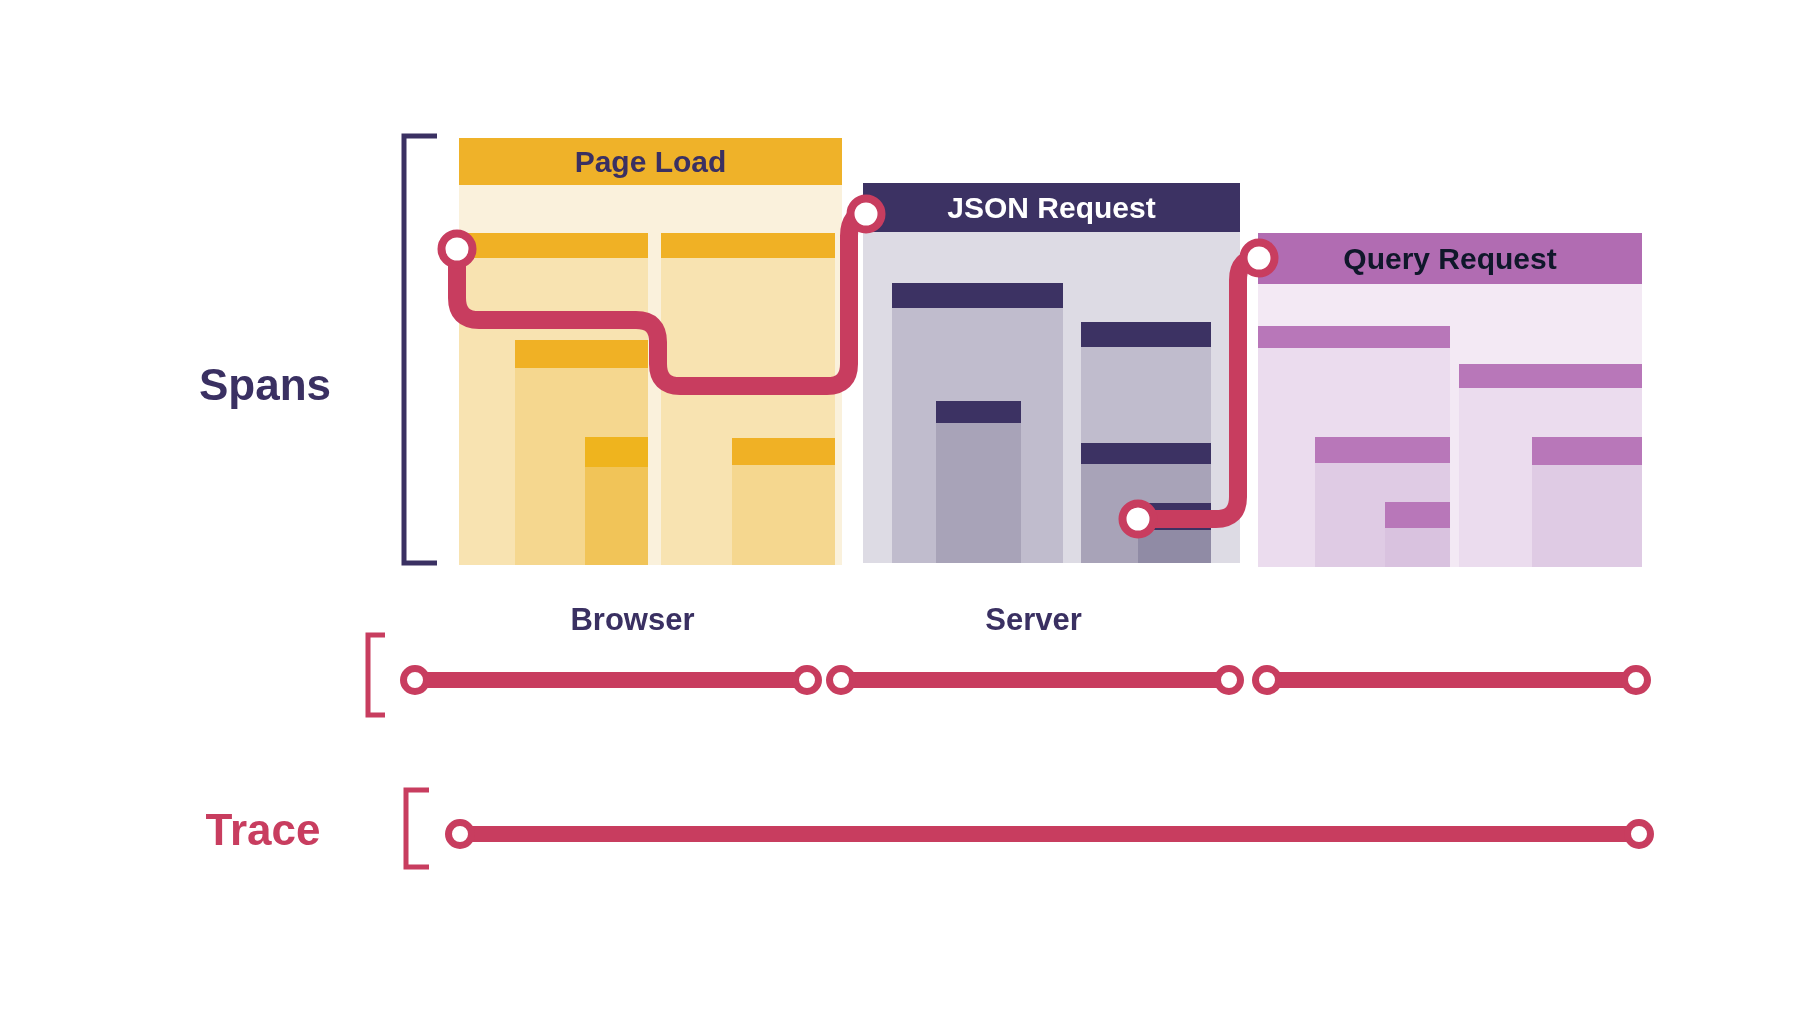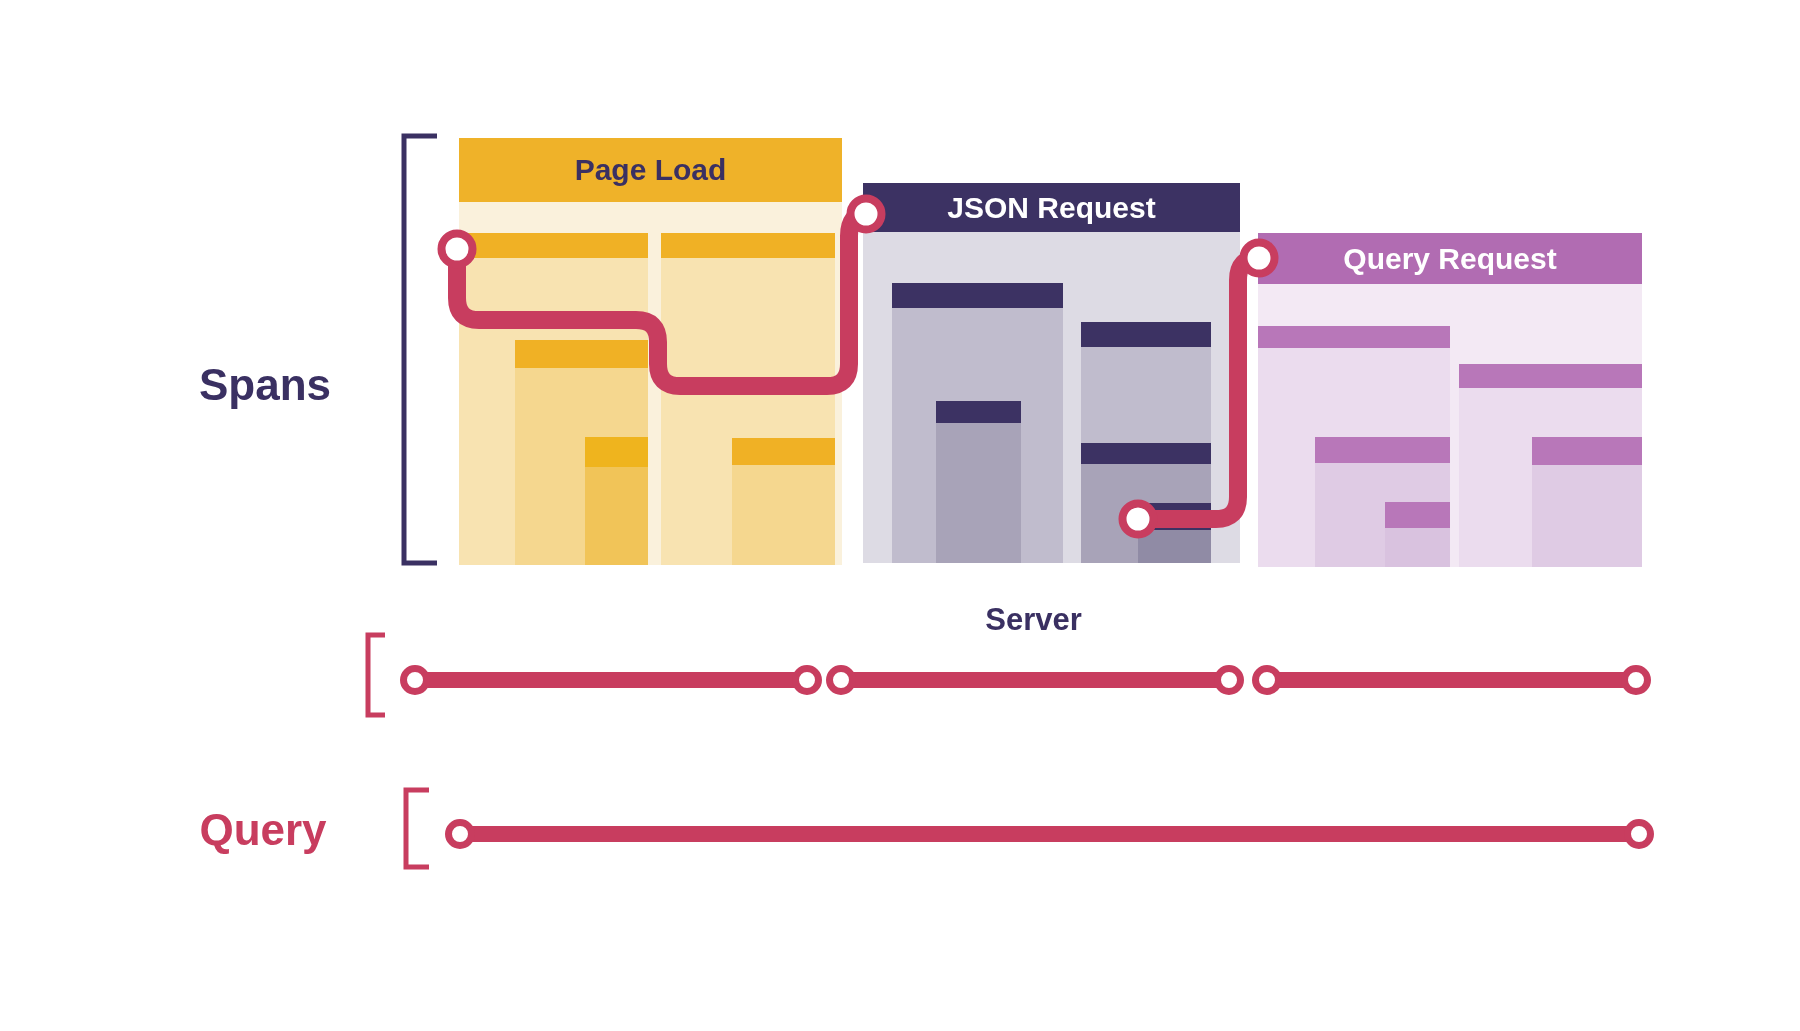--- a/index.html
+++ b/index.html
@@ -51,24 +51,24 @@
     background-size:7px 7px;
   }
   .overlay{position:absolute;left:0;top:0;z-index:10;pointer-events:none;}
 </style>
 </head>
 <body>
 
 <div class="canvas">
 
   <div class="row-label" style="left:115px;top:360px;width:300px;">Spans</div>
-  <div class="row-label red" style="left:113px;top:805px;width:300px;">Query</div>
+  <div class="row-label red" style="left:113px;top:805px;width:300px;">Trace</div>
 
   <div class="block" style="left:459px;top:138px;width:383px;height:427px;background:var(--y-body);">
-    <div class="block-hdr" style="height:64px;background:var(--y-hdr);color:var(--navy);">
+    <div class="block-hdr" style="height:47px;background:var(--y-hdr);color:var(--navy);">
       <span>Page Load</span>
     </div>
 
     <div class="sub dotted" style="left:0;top:95px;width:189px;height:332px;background:var(--y-l2);">
       <div class="sub-hdr" style="height:25px;background:var(--y-sub-hdr);"></div>
     </div>
     <div class="sub dotted" style="left:202px;top:95px;width:174px;height:332px;background:var(--y-l2);">
       <div class="sub-hdr" style="height:25px;background:var(--y-sub-hdr);"></div>
     </div>
 
@@ -102,21 +102,21 @@
     <div class="sub dotted" style="left:218px;top:260px;width:130px;height:120px;background:var(--b-l3);">
       <div class="sub-hdr" style="height:21px;background:var(--navy-fill);"></div>
     </div>
 
     <div class="sub dotted" style="left:275px;top:320px;width:73px;height:60px;background:var(--b-l4);">
       <div class="sub-hdr" style="height:27px;background:var(--navy-fill);"></div>
     </div>
   </div>
 
   <div class="block" style="left:1258px;top:233px;width:384px;height:334px;background:var(--p-body);">
-    <div class="block-hdr" style="height:51px;background:var(--p-hdr);color:#ffffff;">
+    <div class="block-hdr" style="height:51px;background:var(--p-hdr);color:#0f172a;">
       <span>Query Request</span>
     </div>
 
     <div class="sub dotted" style="left:0;top:93px;width:192px;height:241px;background:var(--p-l2);">
       <div class="sub-hdr" style="height:22px;background:var(--p-sub-hdr);"></div>
     </div>
     <div class="sub dotted" style="left:201px;top:131px;width:183px;height:203px;background:var(--p-l2);">
       <div class="sub-hdr" style="height:24px;background:var(--p-sub-hdr);"></div>
     </div>
 
@@ -125,20 +125,21 @@
     </div>
     <div class="sub dotted" style="left:274px;top:204px;width:110px;height:130px;background:var(--p-l3);">
       <div class="sub-hdr" style="height:28px;background:var(--p-sub-hdr);"></div>
     </div>
 
     <div class="sub dotted" style="left:127px;top:269px;width:65px;height:65px;background:var(--p-l4);">
       <div class="sub-hdr" style="height:26px;background:var(--p-sub-hdr);"></div>
     </div>
   </div>
 
+  <div class="caption" style="left:441px;top:602px;width:383px;">Browser</div>
   <div class="caption" style="left:845px;top:602px;width:377px;">Server</div>
 
   <svg class="overlay" width="1800" height="1031" viewBox="0 0 1800 1031">
 
     <path d="M 437 136 H 404 V 563 H 437" fill="none" stroke="#3A3062" stroke-width="5"></path>
 
     <path d="M 385 635 H 368 V 715 H 385" fill="none" stroke="#C83D5F" stroke-width="5"></path>
 
     <path d="M 429 790 H 406 V 867 H 429" fill="none" stroke="#C83D5F" stroke-width="5"></path>
 

